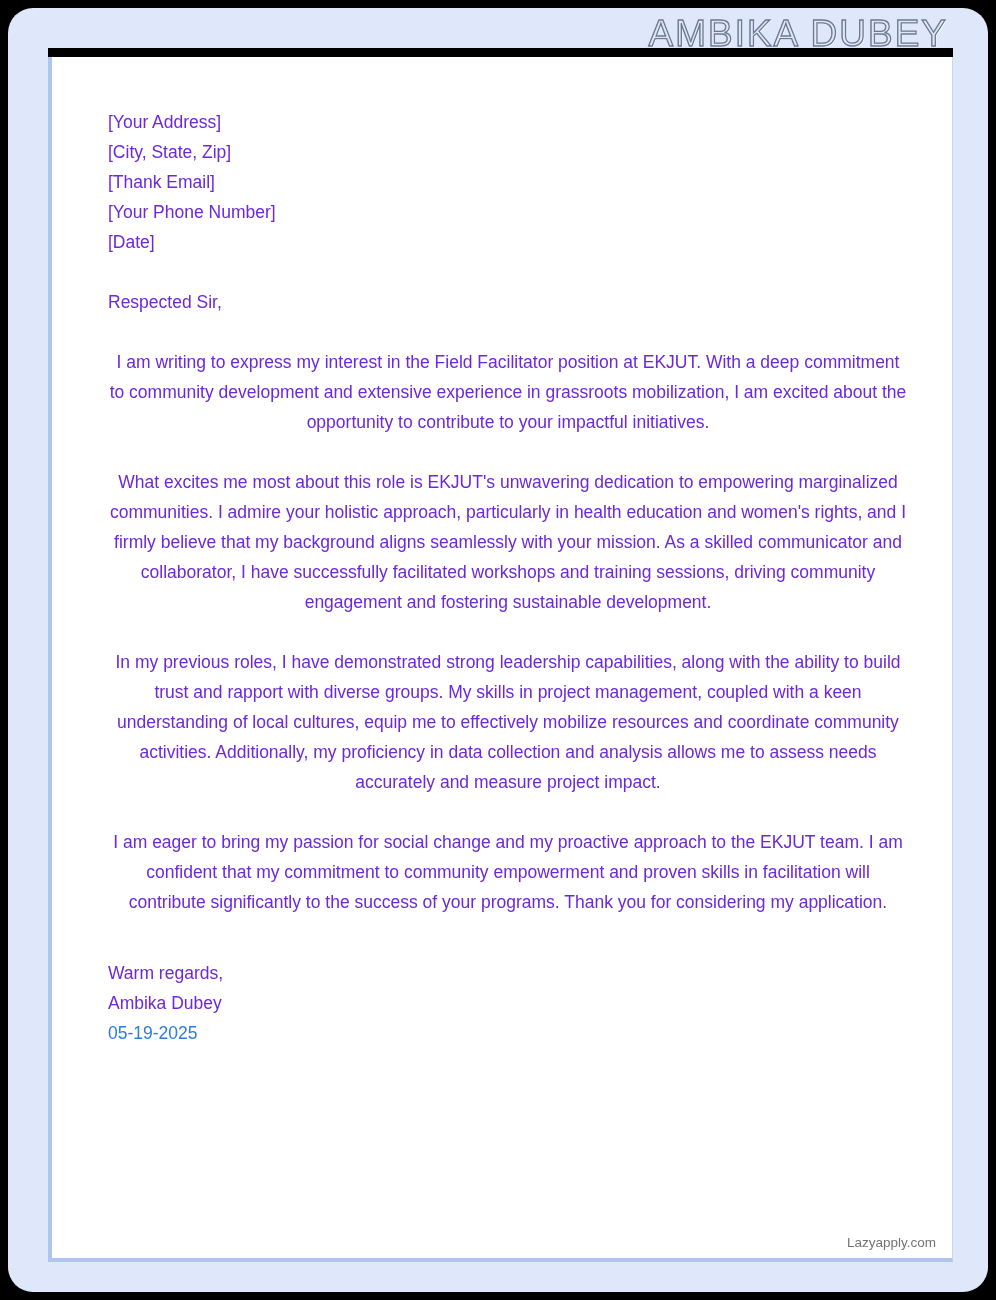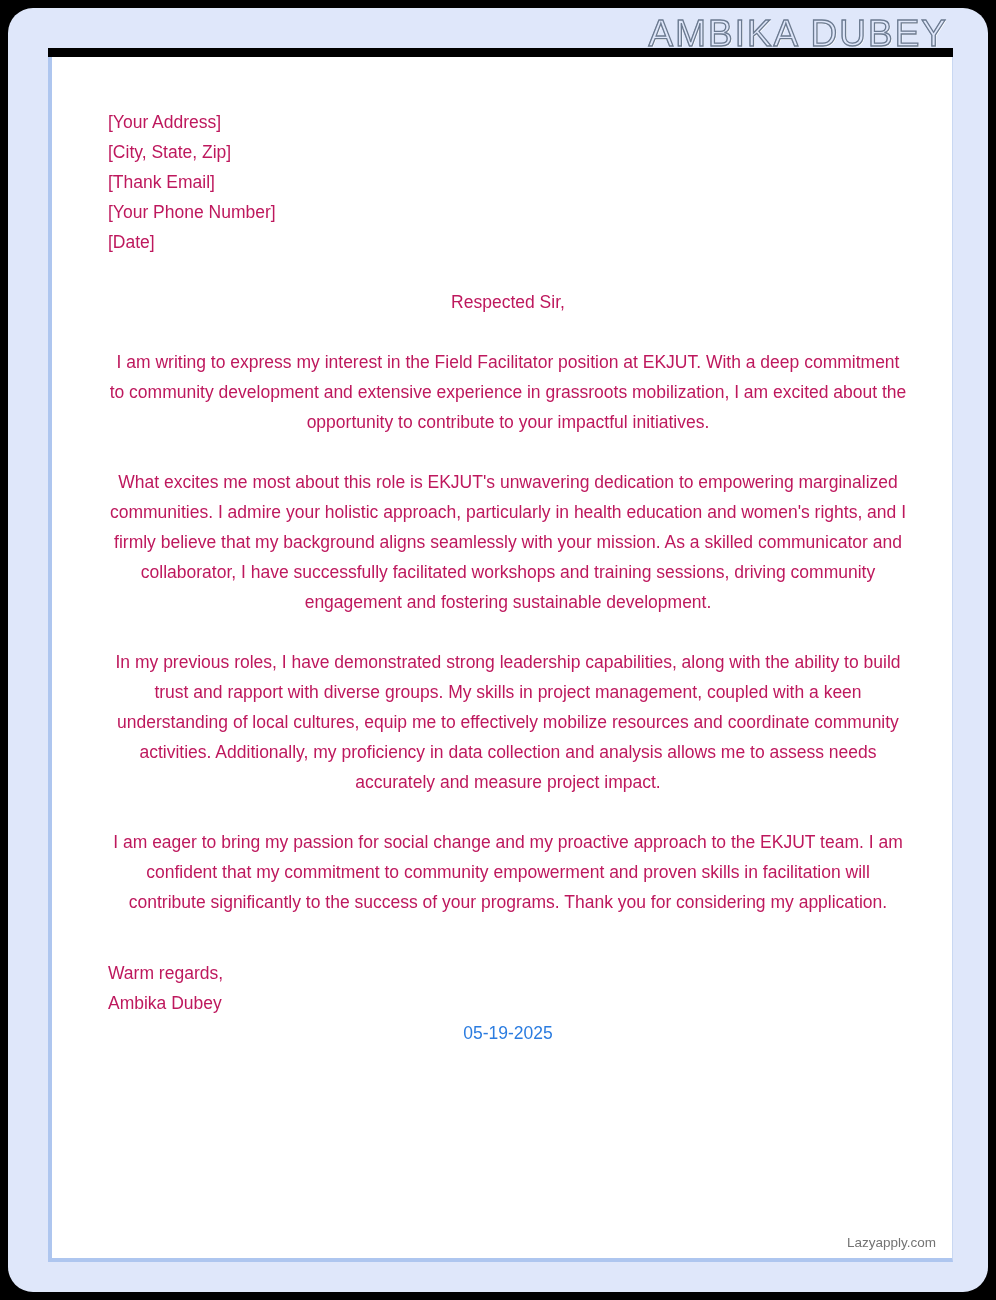--- a/index.html
+++ b/index.html
@@ -89,30 +89,29 @@
   }
 
   .addr-line,
   .salutation,
   .para,
   .sign-line,
   .date-line {
     font-family: "Liberation Sans", sans-serif;
     font-size: 17.5px;
     line-height: 30px;
-    color: #be185d;
+    color: #6d28d9;
     margin: 0;
   }
   .addr-block { margin-bottom: 30px; }
-  .salutation { margin-bottom: 30px; text-align: center; }
+  .salutation { margin-bottom: 30px; }
   .para { margin-bottom: 30px; text-align: center; }
   .sign-block { margin-top: 41px; }
   .date-line {
     color: #2b7ce0;
-    text-align: center;
   }
 
   
   .footer-mark {
     position: absolute;
     right: 16px;
     bottom: 8px;
     font-family: "Liberation Sans", sans-serif;
     font-size: 13.5px;
     color: #737373;

